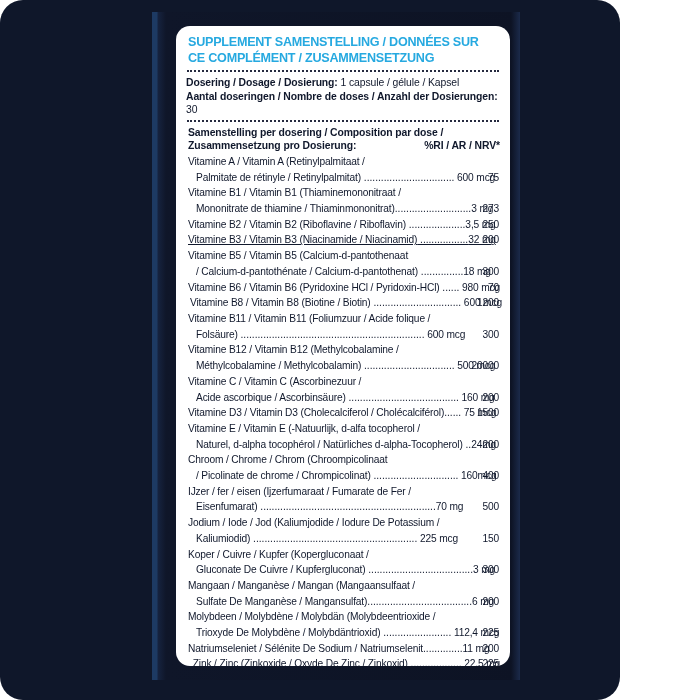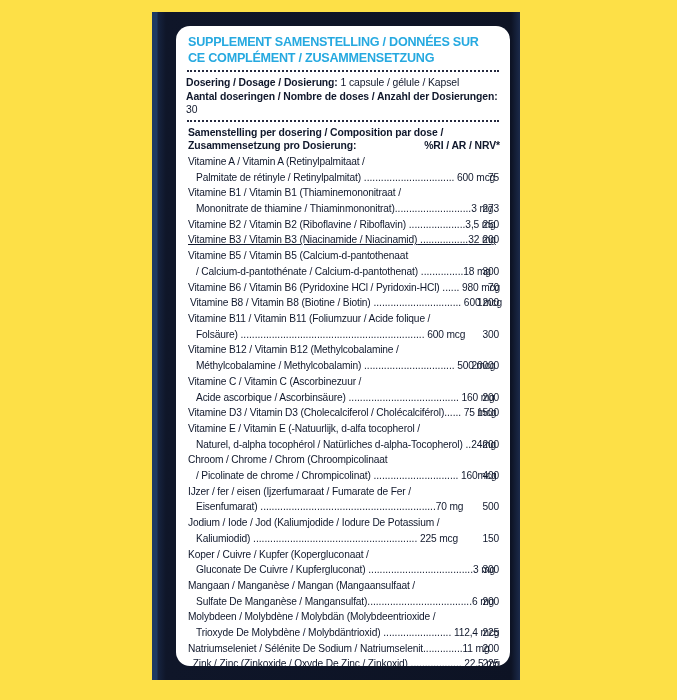--- a/index.html
+++ b/index.html
@@ -2,21 +2,21 @@
 <html><head>
 <meta charset="utf-8">
 <style>
   html,body{margin:0;padding:0;}
   body{
     width:700px;height:700px;
     background:#ffffff;
     font-family:"Liberation Sans", sans-serif;
     overflow:hidden;
   }
-  #root{position:relative;width:677px;height:700px;background:#fde047;}
+  #root{position:relative;width:620px;height:700px;background:#0f172a;border-radius:23px;}
 
   
   .navy-frame{
     position:absolute;
     left:152px;top:12px;
     width:368px;height:668px;
     background:#0f1629;
     background-image:linear-gradient(to right,#1d3a63 0px,#1d3a63 5px,#16233f 6px,#0f1629 14px,#0d1324 100%);
     box-sizing:border-box;
   }

